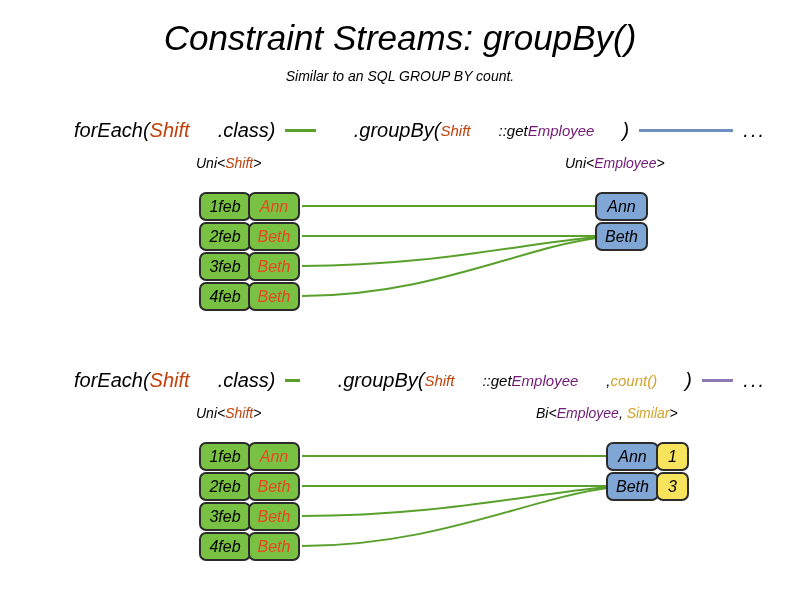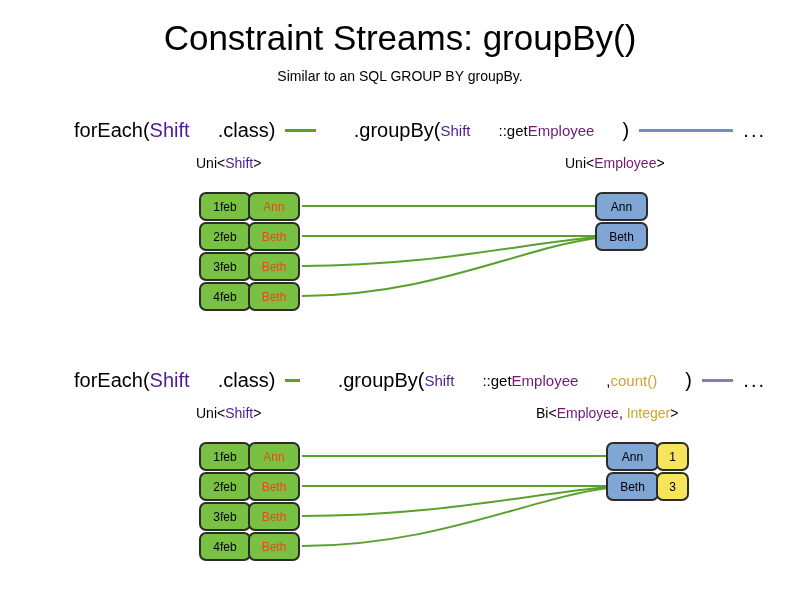--- a/index.html
+++ b/index.html
@@ -12,20 +12,21 @@
     height: 600px;
     position: relative;
     overflow: hidden;
     font-family: "Liberation Sans", sans-serif;
     color: #000000;
   }
 
   .canvas {
     position: absolute;
     inset: 0;
+    font-style: italic;
   }
 
   
   .title {
     position: absolute;
     top: 18px;
     left: 0;
     width: 800px;
     text-align: center;
     font-size: 35px;
@@ -50,21 +51,21 @@
     left: 46px;
     width: 720px;
     height: 28px;
     font-size: 20px;
     white-space: nowrap;
     display: flex;
     align-items: center;
   }
   .codeline .seg { display: inline; }
   .c-black  { color: #000000; margin-left: 28px; }
-  .c-green  { color: #4c1d95; }
+  .c-green  { color: #c2410c; }
   .c-blue   { color: #701a75; }
   .c-gold   { color: #d0a32b; }
   .small    { font-size: 15px; }
 
   .rule {
     display: inline-block;
     height: 3px;
     vertical-align: middle;
     margin: 0 10px;
   }
@@ -92,21 +93,21 @@
     display: flex;
     height: 29px;
   }
   .cell {
     box-sizing: border-box;
     border: 2px solid #2b2b2b;
     border-radius: 7px;
     display: flex;
     align-items: center;
     justify-content: center;
-    font-size: 12px;
+    font-size: 16px;
     line-height: 1;
     padding: 0 4px;
   }
   .cell-date {
     background: #79c143;
     color: #000000;
     width: 52px;
     margin-right: -3px;
   }
   .cell-shiftname {
@@ -135,21 +136,21 @@
     height: 600px;
     pointer-events: none;
   }
 </style>
 </head>
 <body>
 
 <div class="canvas">
 
   <div class="title">Constraint Streams: groupBy()</div>
-  <div class="subtitle">Similar to an SQL GROUP BY groupBy.</div>
+  <div class="subtitle">Similar to an SQL GROUP BY count.</div>
 
   <svg class="links" viewBox="0 0 800 600">
 
     <g stroke="#5aa02c" stroke-width="2" fill="none">
       <path d="M302,206 L597,206"></path>
       <path d="M302,236 L597,236"></path>
       <path d="M302,266 C430,266 520,244 597,237"></path>
       <path d="M302,296 C430,296 520,248 597,238"></path>
     </g>
 
@@ -221,21 +222,21 @@
       <span class="seg c-black">)</span>
     <span class="rule rule-purple" style="width:128px;"></span>
     <span class="dots">...</span>
   </div>
 
   <div class="typelabel" style="top:405px; left:196px;">
     <span>Uni&lt;</span><span class="c-green">Shift</span><span>&gt;</span>
   </div>
 
   <div class="typelabel" style="top:405px; left:536px;">
-    <span>Bi&lt;</span><span class="c-blue">Employee</span><span>, </span><span class="c-gold">Integer</span><span>&gt;</span>
+    <span>Bi&lt;</span><span class="c-blue">Employee</span><span>, </span><span class="c-gold">Similar</span><span>&gt;</span>
   </div>
 
   <div class="boxrow" style="top:442px; left:199px;">
     <div class="cell cell-date">1feb</div>
     <div class="cell cell-shiftname">Ann</div>
   </div>
   <div class="boxrow" style="top:472px; left:199px;">
     <div class="cell cell-date">2feb</div>
     <div class="cell cell-shiftname">Beth</div>
   </div>

